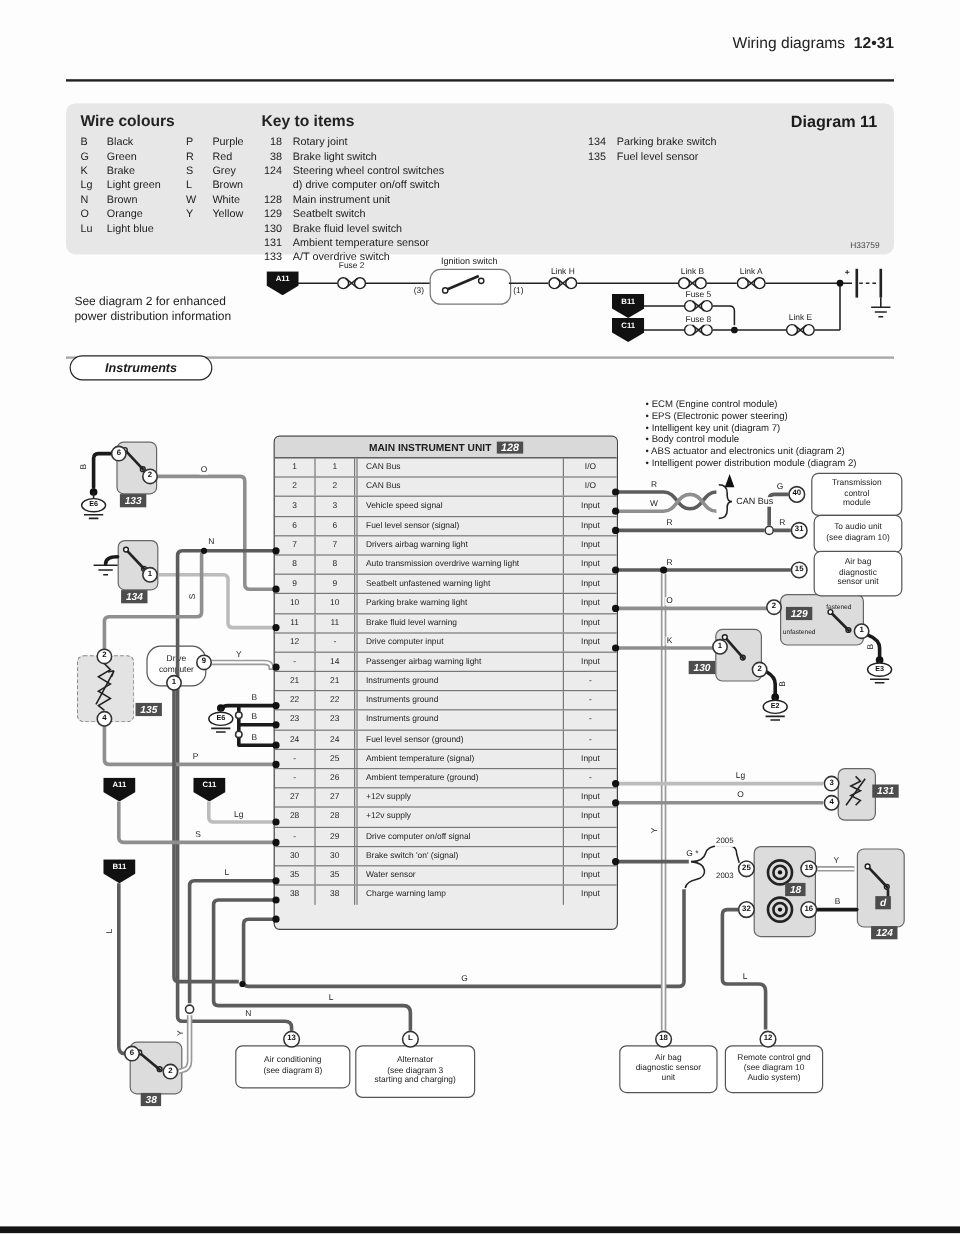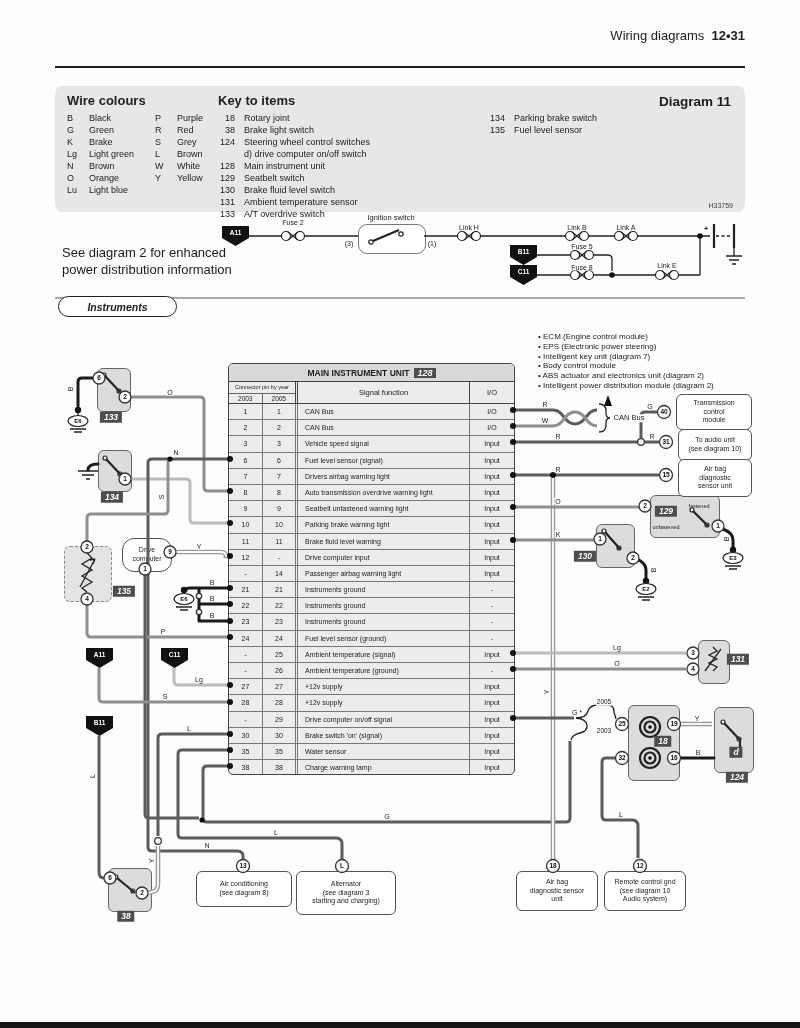--- a/index.html
+++ b/index.html
@@ -25,21 +25,21 @@
   .keypanel{position:absolute;left:55px;top:86px;width:690px;height:126px;background:#e7e7e7;border-radius:8px;z-index:1}
   .kp-title{position:absolute;font-size:13px;font-weight:bold;color:#222}
   .klist{position:absolute;font-size:9px;line-height:12px}
   .krow{display:flex}
   .kcode{width:22px}
   .kitem{display:flex}
   .knum{width:30px;text-align:right;margin-right:9px}
   .diag{position:absolute;right:14px;top:8px;font-size:13.5px;font-weight:bold}
   .ref{position:absolute;right:12px;bottom:3px;font-size:7px;color:#444}
   
-  .psnote{position:absolute;left:62px;top:245px;font-size:13px;line-height:1.3;white-space:pre-line;z-index:3}
+  .psnote{position:absolute;left:62px;top:245px;font-size:10px;line-height:1.3;white-space:pre-line;z-index:3}
   .ignbox{position:absolute;left:358px;top:224px;width:66px;height:28px;background:#fff;border:1px solid #777;border-radius:9px;z-index:1}
   
   .mods{position:absolute;left:538px;top:332px;width:214px;font-size:8px;line-height:9.8px;z-index:3}
   .mod{white-space:nowrap}
   .mod::before{content:"• "}
   
   .mtable{position:absolute;left:228px;top:363px;width:287px;height:412px;background:#ececec;border:1px solid #444;border-radius:5px;overflow:hidden;z-index:1;box-sizing:border-box}
   .ttitle{height:17px;background:#d9d9d9;border-bottom:1px solid #444;display:flex;align-items:center;justify-content:center;gap:5px;font-size:8.5px;font-weight:bold}
   .tbadge{background:#4d4d4d;color:#fff;font-style:italic;padding:0 3px;font-size:9px}
   .thead{display:flex;height:22px;border-bottom:1px solid #444;box-sizing:border-box}
@@ -215,31 +215,20 @@
       <div class="mod">Intelligent key unit (diagram 7)</div>
       <div class="mod">Body control module</div>
       <div class="mod">ABS actuator and electronics unit (diagram 2)</div>
       <div class="mod">Intelligent power distribution module (diagram 2)</div>
     </div>
 
   <div class="mtable">
     <div class="ttitle">
       <span>MAIN INSTRUMENT UNIT</span>
       <span class="tbadge">128</span>
-    </div>
-    <div class="thead">
-      <div class="thpins">
-        <div class="grp">Connector pin by year</div>
-        <div class="yrs">
-          <span>2003</span>
-          <span>2005</span>
-        </div>
-      </div>
-      <div class="thsig">Signal function</div>
-      <div class="thio">I/O</div>
     </div>
     <div class="tbody">
 
         <div class="trow">
           <span class="tc1">1</span>
           <span class="tc2">1</span>
           <span class="tc3">CAN Bus</span>
           <span class="tc4">I/O</span>
         </div>
 

